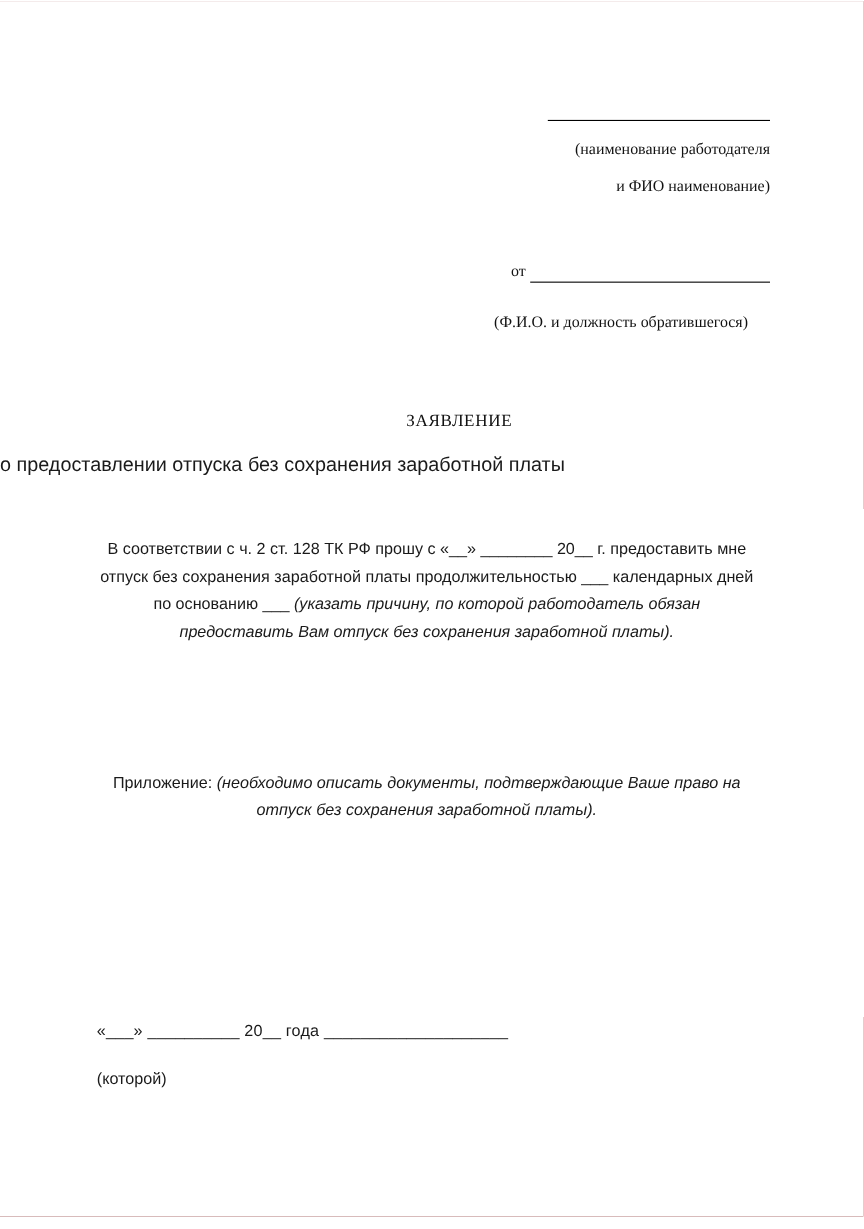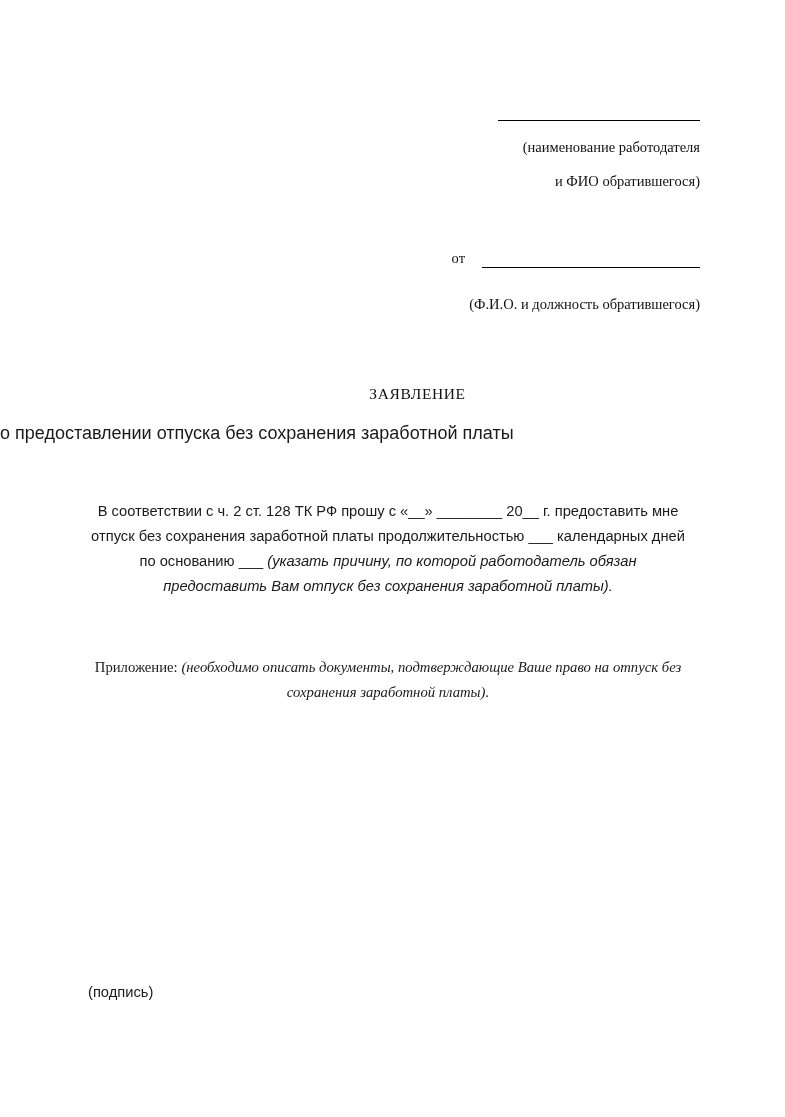--- a/index.html
+++ b/index.html
@@ -8,21 +8,21 @@
     background: #ffffff;
   }
   body {
     font-family: "Liberation Sans", sans-serif;
     color: #1a1a1a;
   }
   .page {
     position: relative;
     width: 785px;
     height: 1105px;
-    margin: 12px auto;
+    margin: 1px auto;
     background: #7f1d1d;
     box-sizing: border-box;
     overflow: hidden;
   }
   .sheet {
     position: absolute;
     left: 0;
     top: 0;
     width: 785px;
     height: 1117px;
@@ -54,37 +54,37 @@
   .caption + .caption { margin-top: 14px; }
 
   .from-row {
     position: absolute;
     left: 420px;
     top: 238px;
     width: 280px;
     display: flex;
     align-items: flex-end;
     justify-content: flex-end;
-    gap: 17px;
+    gap: 4px;
   }
   .from-label {
     font-family: "Liberation Serif", serif;
     font-size: 14.5px;
     line-height: 16px;
     color: #111111;
     padding-bottom: 2px;
   }
   .rule-from {
     width: 218px;
     height: 0;
     border-bottom: 1px solid #000000;
   }
   .from-caption {
     position: absolute;
-    left: 380px;
+    left: 360px;
     top: 282px;
     width: 320px;
     text-align: right;
     font-family: "Liberation Serif", serif;
     font-size: 14.5px;
     line-height: 20px;
     color: #111111;
   }
 
   
@@ -116,21 +116,21 @@
     position: absolute;
     left: 88px;
     width: 600px;
     font-family: "Liberation Sans", sans-serif;
     font-size: 14.7px;
     line-height: 25px;
     color: #1a1a1a;
     text-align: center;
   }
   #para-main { top: 472px; }
-  #para-attachment { top: 628px; font-family: Liberation Serif, serif; }
+  #para-attachment { top: 684px; }
   .it { font-style: italic; }
 
   
   .sign-line {
     position: absolute;
     left: 88px;
     top: 926px;
     font-family: "Liberation Sans", sans-serif;
     font-size: 14.7px;
     line-height: 22px;
@@ -148,33 +148,34 @@
 </style>
 </head>
 <body>
 
 <div class="page">
   <div class="sheet">
 
     <div class="header-block">
       <div class="rule rule-employer"></div>
       <div class="caption">(наименование работодателя</div>
-      <div class="caption">и ФИО обратившегося)</div>
+      <div class="caption">и ФИО наименование)</div>
     </div>
 
     <div class="from-row">
       <span class="from-label">от</span>
       <span class="rule-from"></span>
     </div>
 
     <div class="from-caption">(Ф.И.О. и должность обратившегося)</div>
 
     <div class="title">ЗАЯВЛЕНИЕ</div>
     <div class="subtitle">о предоставлении отпуска без сохранения заработной платы</div>
 
     <p class="body-para" id="para-main"><span>В соответствии с ч. 2 ст. 128 ТК РФ прошу с «__» ________ 20__ г. предоставить мне отпуск без сохранения заработной платы продолжительностью ___ календарных дней по основанию ___ </span><span class="it">(указать причину, по которой работодатель обязан предоставить Вам отпуск без сохранения заработной платы).</span></p>
 
     <p class="body-para" id="para-attachment"><span>Приложение: </span><span class="it">(необходимо описать документы, подтверждающие Ваше право на отпуск без сохранения заработной платы).</span></p>
 
-    <div class="sign-caption">(подпись)</div>
+    <div class="sign-line">«___» __________ 20__ года ____________________</div>
+    <div class="sign-caption">(которой)</div>
 
   </div>
 </div>
 
 </body></html>

